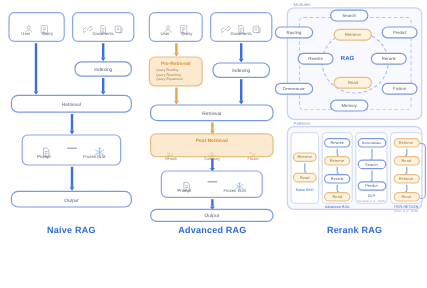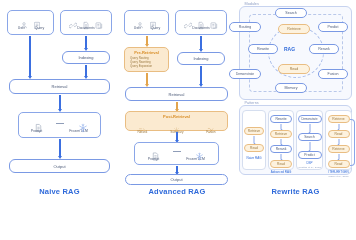--- a/index.html
+++ b/index.html
@@ -441,16 +441,16 @@
       <div class="pat-node or" style="top:49px;width:22px;height:8px;">
         <span>Read</span>
       </div>
       <div class="loop" style="left:24px;top:8px;width:4px;height:45px;"></div>
       <div class="pat-name" style="top:60px;">
         <span>ITER-RETGEN</span><br>
         <span class="pat-sub">(Shao et al., 2023)</span>
       </div>
     </div>
 
-    <div class="panel-title">Rewrite RAG</div>
+    <div class="panel-title">Rerank RAG</div>
   </div>
 
 </div>
 
 </body></html>

